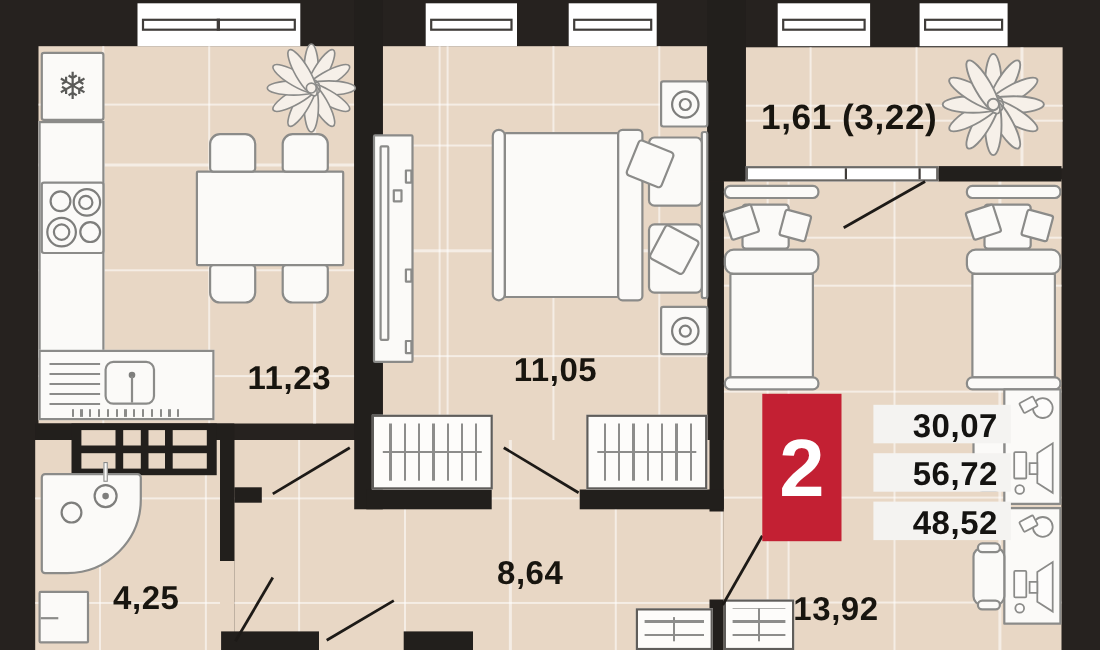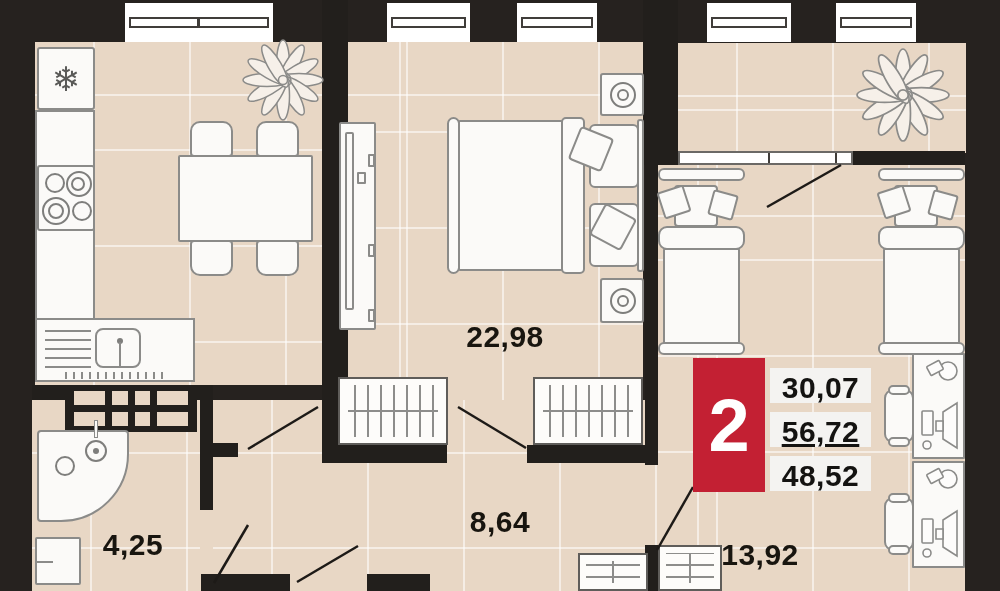--- a/index.html
+++ b/index.html
@@ -28,22 +28,22 @@
   .wardrobe-h{position:absolute;box-sizing:border-box;background:#fdfcfa;border:2px solid #5f5d5a;padding:6px;}
   .wardrobe-h .inner{width:100%;height:100%;
     background:
       linear-gradient(to right, transparent calc(50% - 1px), #8d8d8b calc(50% - 1px), #8d8d8b calc(50% + 1px), transparent calc(50% + 1px)),
       repeating-linear-gradient(0deg, transparent 0 5px, #8d8d8b 5px 7px, transparent 7px 12px);}
   .vent{position:absolute;background:#221f1c;display:grid;grid-template-columns:1.4fr .7fr .7fr 1.4fr;grid-auto-rows:1fr;gap:7px;padding:6px 9px;box-sizing:border-box;}
   .vent .cell{background:#e8d7c5;}
   .lbl{position:absolute;font-weight:600;color:#18150f;font-size:30px;letter-spacing:.5px;text-align:center;white-space:nowrap;}
   .badge{position:absolute;left:693px;top:358px;width:72px;height:134px;display:flex;align-items:center;justify-content:center;
     color:#fff;font-size:74px;font-weight:700;}
-  .valrow{position:absolute;left:770px;width:101px;height:35px;background:#f4f3f1;color:#141311;
-    font-size:30px;font-weight:700;text-align:center;line-height:40px;letter-spacing:.5px;}
+  .valrow{position:absolute;left:794px;width:101px;height:35px;background:#f4f3f1;color:#141311;
+    font-size:30px;font-weight:700;text-align:center;line-height:40px;letter-spacing:.5px;padding-left:24px;}
   svg.overlay{position:absolute;left:0;top:0;pointer-events:none;}
 </style>
 </head>
 <body>
 
 <div class="canvas">
 
   <div class="floor" style="left:35px;top:42px;width:287px;height:343px;"></div>
   <div class="floor" style="left:348px;top:42px;width:295px;height:421px;"></div>
   <div class="floor" style="left:678px;top:43px;width:288px;height:110px;"></div>
@@ -257,25 +257,27 @@
       <ellipse rx="6.5" ry="24" cy="-16" transform="rotate(180)"></ellipse>
       <ellipse rx="6.5" ry="24" cy="-16" transform="rotate(210)"></ellipse>
       <ellipse rx="6.5" ry="24" cy="-16" transform="rotate(240)"></ellipse>
       <ellipse rx="6.5" ry="24" cy="-16" transform="rotate(270)"></ellipse>
       <ellipse rx="6.5" ry="24" cy="-16" transform="rotate(300)"></ellipse>
       <ellipse rx="6.5" ry="24" cy="-16" transform="rotate(330)"></ellipse>
       <circle r="4.5"></circle>
     </g>
   </svg>
 
-  <div class="lbl" style="left:445px;top:320px;width:120px;">22,98</div>
-  <div class="lbl" style="left:440px;top:505px;width:120px;">8,64</div>
+  <div class="lbl" style="left:203px;top:328px;width:120px;">11,23</div>
+  <div class="lbl" style="left:445px;top:320px;width:120px;">11,05</div>
+  <div class="lbl" style="left:422px;top:505px;width:120px;">8,64</div>
   <div class="lbl" style="left:73px;top:528px;width:120px;text-align:center;">4,25</div>
   <div class="lbl" style="left:700px;top:538px;width:120px;">13,92</div>
+  <div class="lbl" style="left:642px;top:88px;width:260px;font-size:32px;">1,61 (3,22)</div>
 
   <div class="badge" style="background:#c32033;">
     <span>2</span>
   </div>
   <div class="valrow" style="top:368px;">30,07</div>
-  <div class="valrow" style="top:412px;text-decoration:underline;">56,72</div>
+  <div class="valrow" style="top:412px;">56,72</div>
   <div class="valrow" style="top:456px;">48,52</div>
 
 </div>
 
 </body></html>

